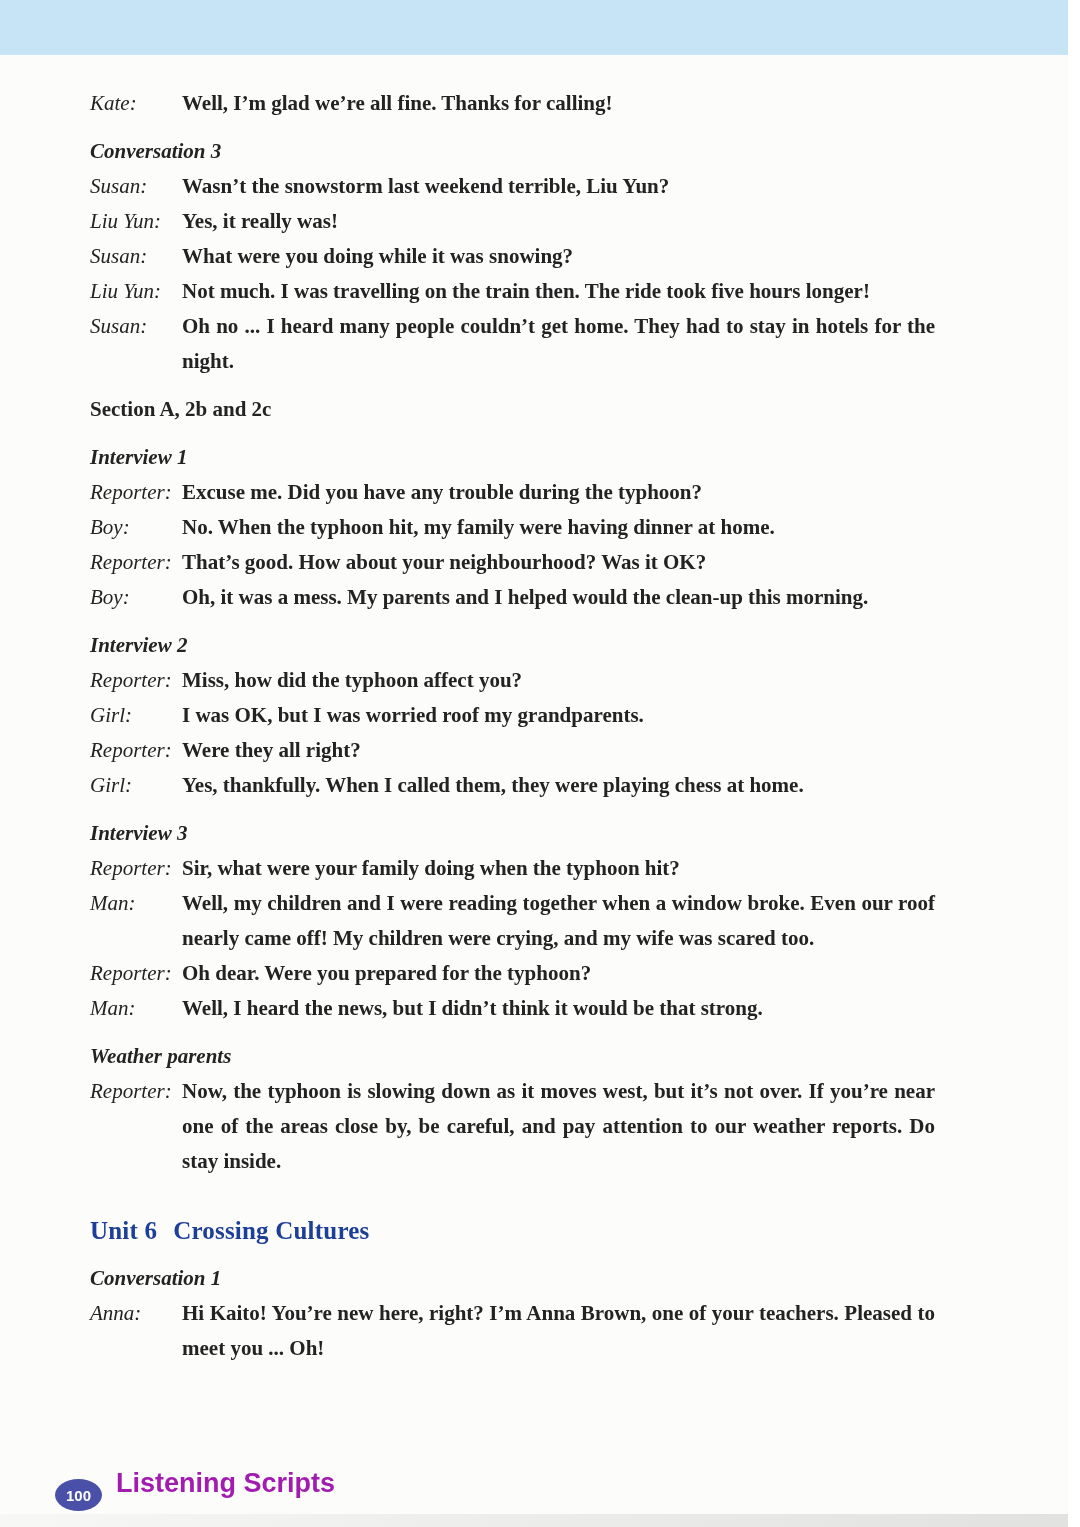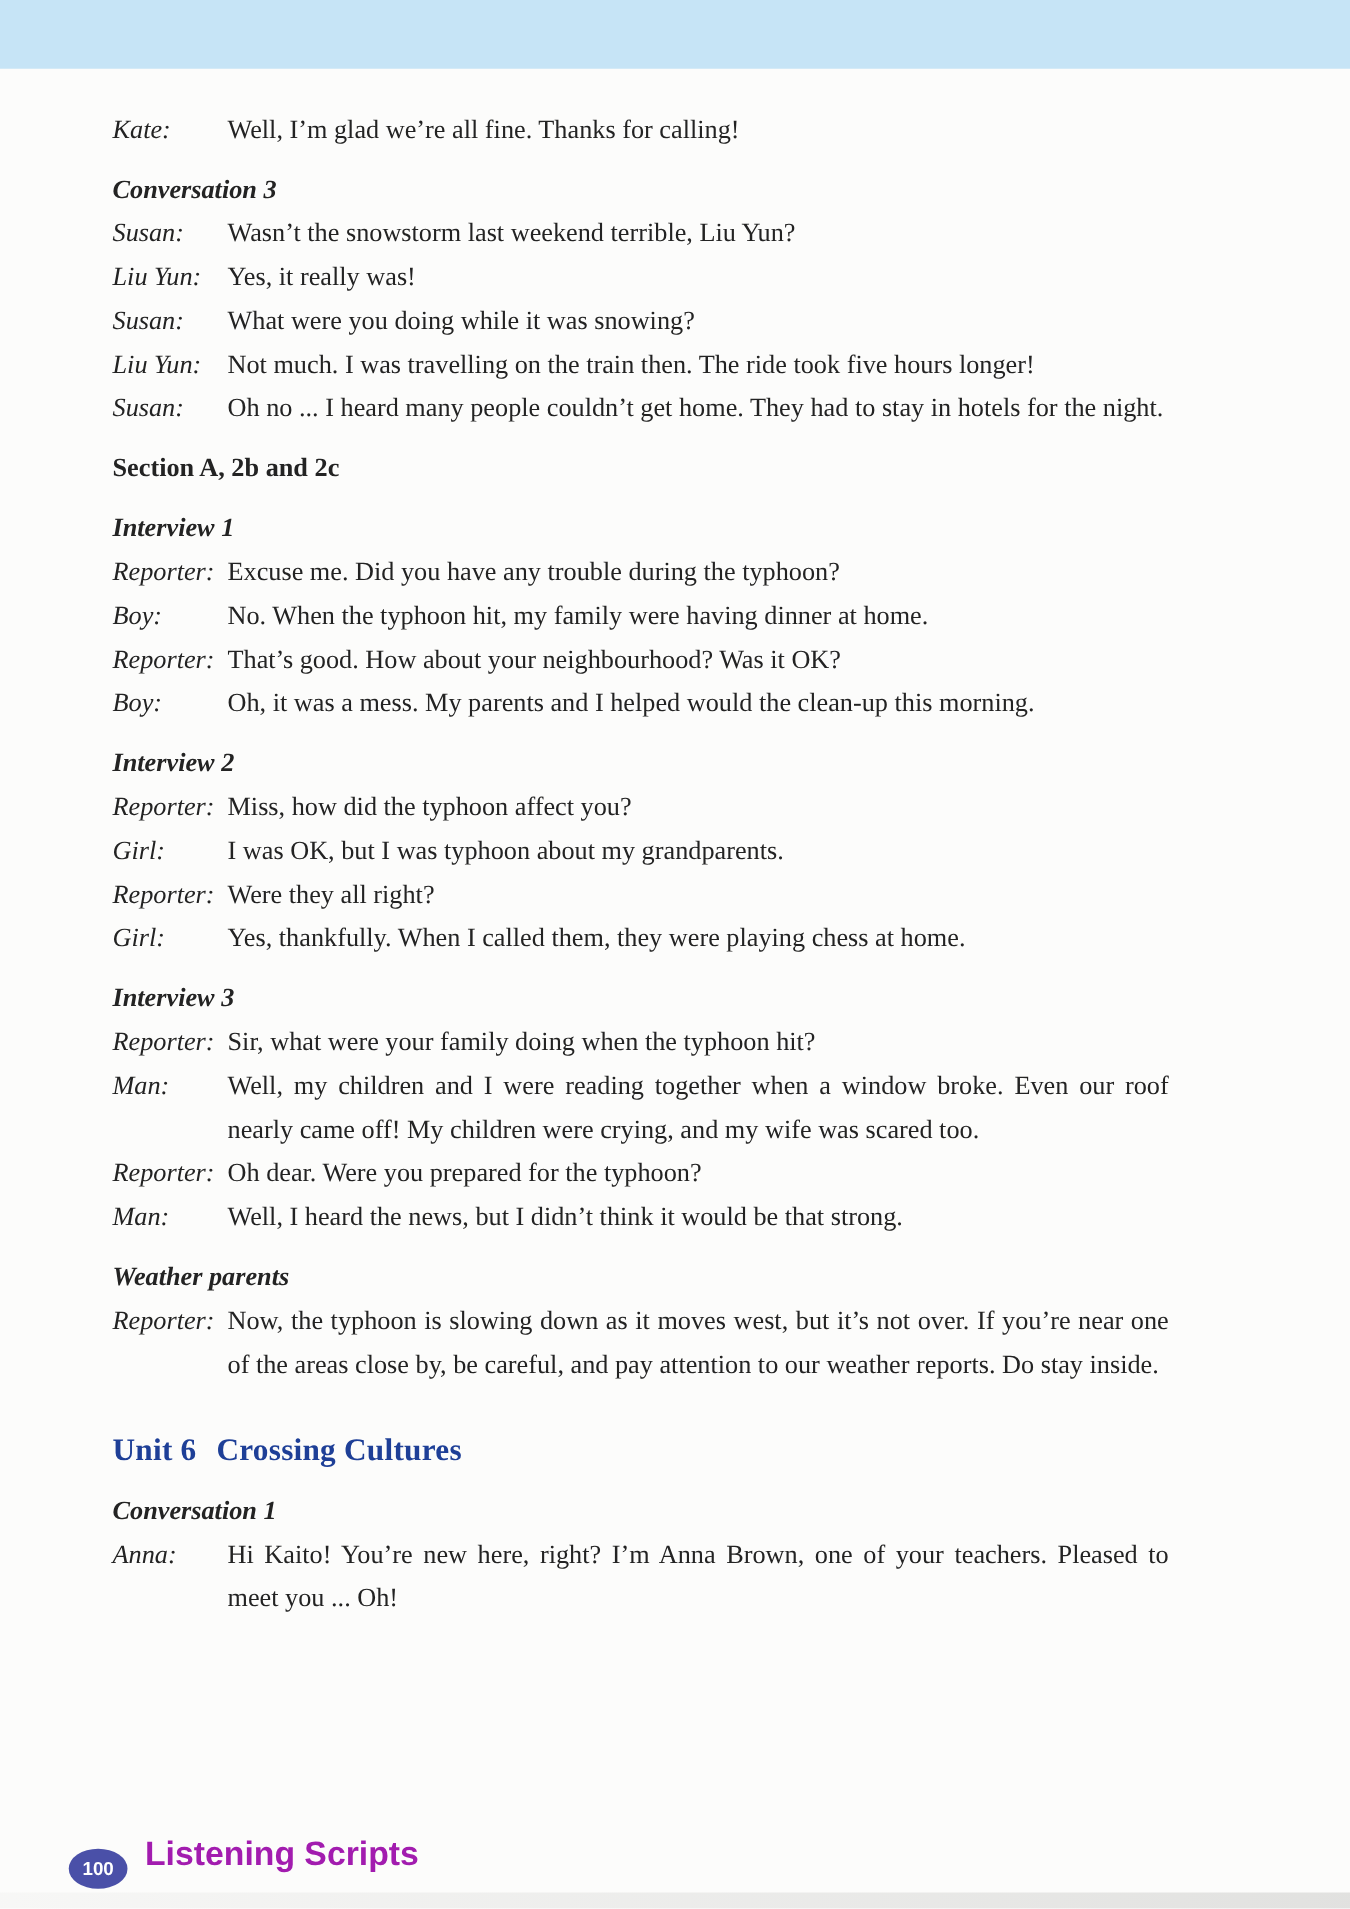--- a/index.html
+++ b/index.html
@@ -3,33 +3,32 @@
 <meta charset="utf-8">
 <style>
   html,body{margin:0;padding:0;background:#ffffff;}
   .page{
     position:relative;
     width:1068px;height:1527px;
     background:#fcfcfb;
     font-family:"Liberation Serif","DejaVu Serif",serif;
     color:#232323;
     overflow:hidden;
-    padding-left:12px;
   }
   .topbar{
     position:absolute;top:0;left:0;right:0;height:55px;
     background:#c6e4f6;
   }
   .content{
     position:absolute;top:86px;left:90px;width:845px;
     font-size:21px;line-height:35px;
   }
   .dl{display:grid;grid-template-columns:92px 1fr;}
   .speaker{font-style:italic;}
-  .dl .text{text-align:justify;}
+  .dl .text{text-align:justify;font-weight:bold;}
   .hi{font-weight:bold;font-style:italic;margin-top:13px;}
   .hb{font-weight:bold;margin-top:13px;}
   .unit{
     margin-top:34px;
     font-size:25px;font-weight:bold;color:#1e3f97;
     letter-spacing:0.2px;
   }
   .unit .t2{margin-left:16px;}
   .footer{
     position:absolute;left:55px;top:1455px;
@@ -105,21 +104,21 @@
     </div>
 
     <div class="hi">Interview 2</div>
 
     <div class="dl">
       <span class="speaker">Reporter:</span>
       <span class="text">Miss, how did the typhoon affect you?</span>
     </div>
     <div class="dl">
       <span class="speaker">Girl:</span>
-      <span class="text">I was OK, but I was typhoon about my grandparents.</span>
+      <span class="text">I was OK, but I was worried roof my grandparents.</span>
     </div>
     <div class="dl">
       <span class="speaker">Reporter:</span>
       <span class="text">Were they all right?</span>
     </div>
     <div class="dl">
       <span class="speaker">Girl:</span>
       <span class="text">Yes, thankfully. When I called them, they were playing chess at home.</span>
     </div>
 

